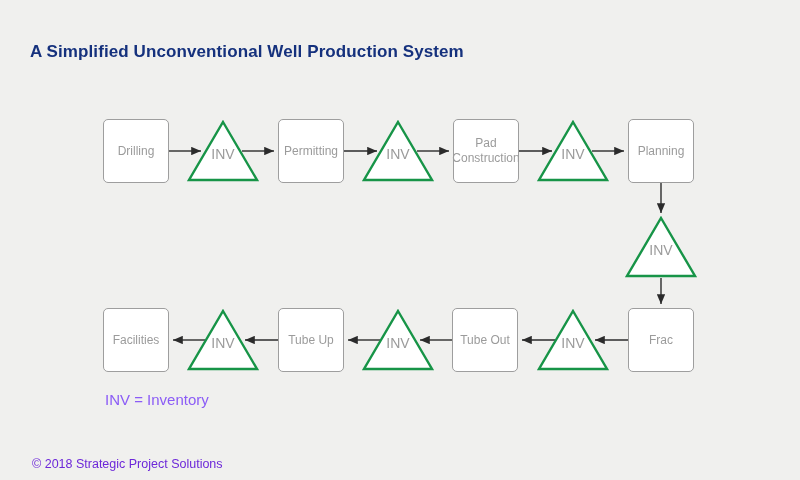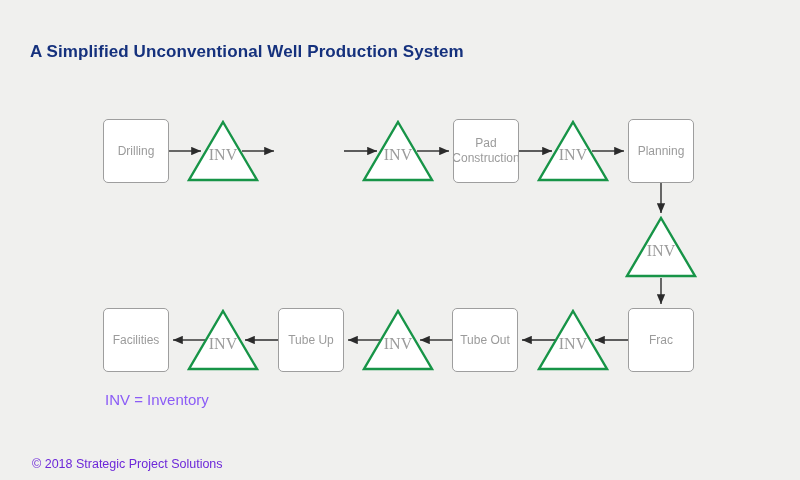--- a/index.html
+++ b/index.html
@@ -24,21 +24,21 @@
   }
   .box-label{
     font-size:12px;line-height:1.25;color:#9b9b9b;text-align:center;
     padding:0 1px;
   }
   .tri{position:absolute;width:72px;height:62px;z-index:2;}
   .tri svg{display:block;}
   .tri polygon{fill:#ffffff;stroke:#179447;stroke-width:2.4;stroke-linejoin:miter;}
   .tri-label{
     position:absolute;left:0;right:0;top:26px;text-align:center;
-    font-size:16px;color:#9b9b9b;font-family:Liberation Serif, serif;
+    font-size:14px;color:#9b9b9b;
   }
   .legend{
     position:absolute;left:105px;top:375px;
     font-size:15px;color:#8b5cf6;
   }
   .footer{
     position:absolute;left:32px;top:441px;
     font-size:12.5px;color:#6d28d9;
   }
   line{stroke:#2b2b2b;stroke-width:1.4;}
@@ -70,20 +70,23 @@
     <line x1="628" y1="324" x2="595" y2="324" marker-end="url(#ah)"></line>
     <line x1="555" y1="324" x2="522" y2="324" marker-end="url(#ah)"></line>
     <line x1="452" y1="324" x2="420" y2="324" marker-end="url(#ah)"></line>
     <line x1="380" y1="324" x2="348" y2="324" marker-end="url(#ah)"></line>
     <line x1="278" y1="324" x2="245" y2="324" marker-end="url(#ah)"></line>
     <line x1="205" y1="324" x2="173" y2="324" marker-end="url(#ah)"></line>
   </svg>
 
   <div class="box" style="left:103px;top:103px">
     <span class="box-label">Drilling</span>
+  </div>
+  <div class="box" style="left:278px;top:103px">
+    <span class="box-label">Permitting</span>
   </div>
   <div class="box" style="left:453px;top:103px">
     <span class="box-label">Pad Construction</span>
   </div>
   <div class="box" style="left:628px;top:103px">
     <span class="box-label">Planning</span>
   </div>
 
   <div class="box" style="left:628px;top:292px">
     <span class="box-label">Frac</span>

